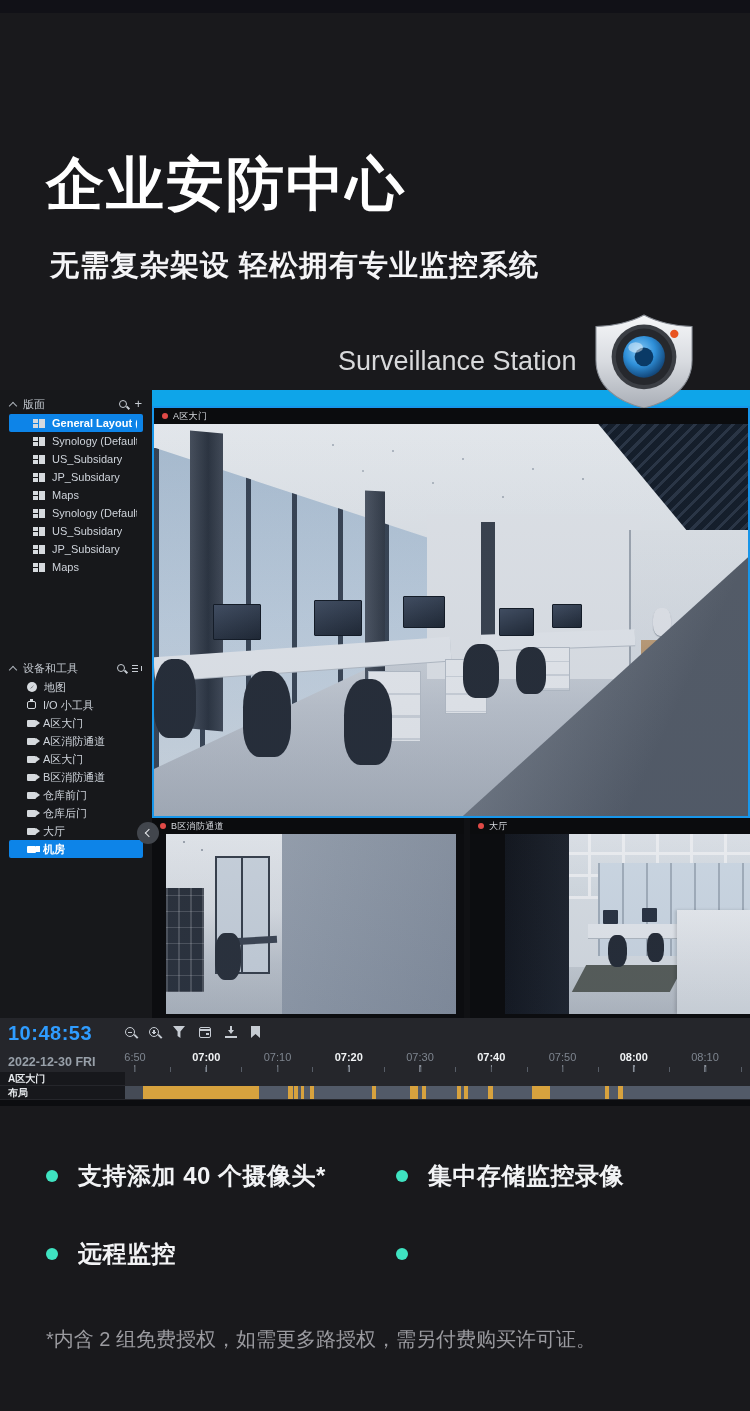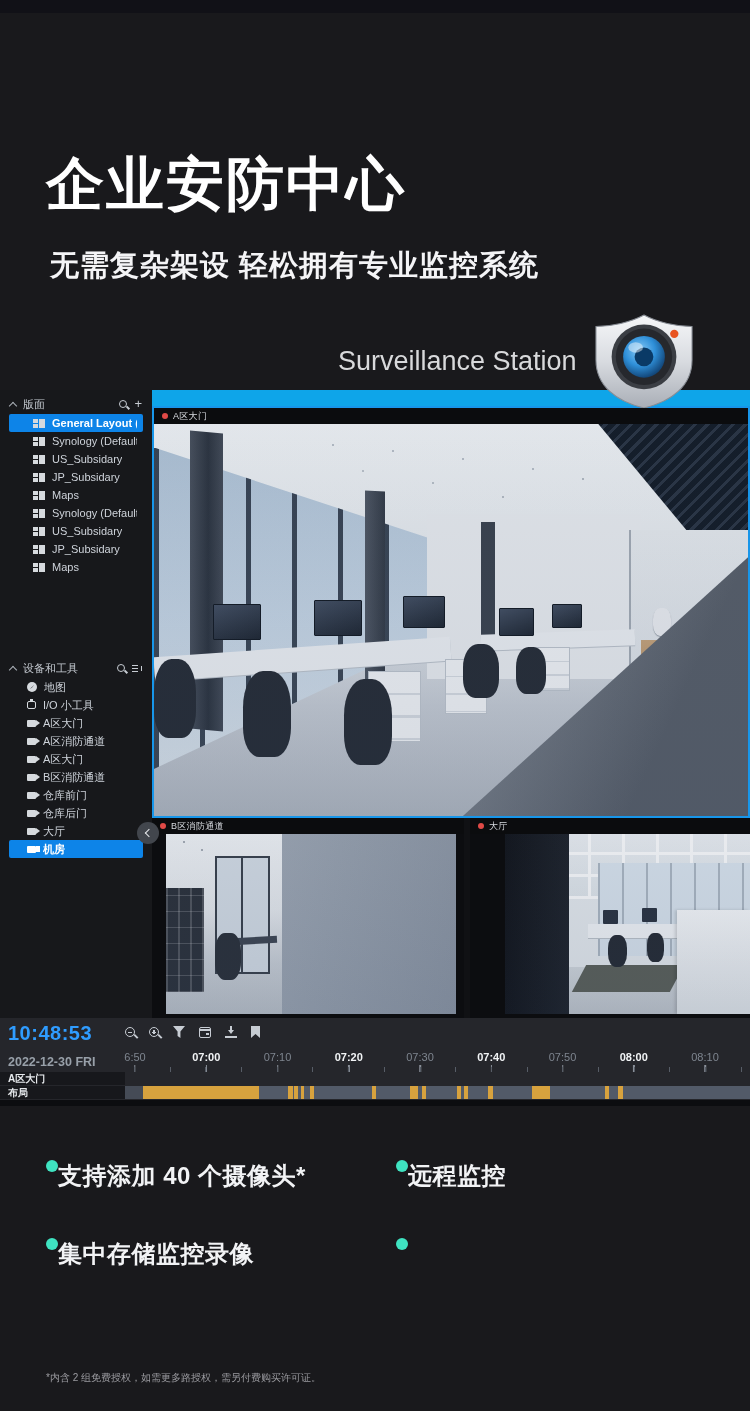--- a/index.html
+++ b/index.html
@@ -190,24 +190,24 @@
   .tl-band{position:relative; flex:1; overflow:hidden;}
   .band-cam{background:#6e7582;}
   .band-layout{background:#525a68;}
   .band-label{font-size:10px; color:#eef1f4; padding-left:4px; line-height:13px;}
   .seg{position:absolute; top:0; bottom:0; background:var(--timeline-orange);}
   .seg.lead{background:#454b56;}
   .tl-bottom{left:0; top:82px; width:750px; height:6px; background:#0c0d10;}
 
   
   .feature-grid{left:46px; top:1160px; width:670px; display:grid; grid-template-columns:350px 310px; row-gap:46px;}
-  .feature{display:flex; align-items:flex-start; }
+  .feature{display:flex; align-items:center; gap:20px;}
   .feature-dot{width:12px; height:12px; border-radius:50%; background:var(--bullet-teal); flex:0 0 auto;}
   .feature-label{font-size:24px; font-weight:700; color:#f2f3f5; letter-spacing:.5px;}
-  .footnote{left:46px; top:1371px; font-size:10px; color:#9b9ba0;}
+  .footnote{left:46px; top:1326px; font-size:20px; color:#9b9ba0;}
 </style>
 </head>
 <body>
 
 <div class="abs top-strip"></div>
 <h1 class="abs hero-title">企业安防中心</h1>
 <div class="abs hero-subtitle">无需复杂架设 轻松拥有专业监控系统</div>
 <div class="abs product-name">Surveillance Station</div>
 <svg class="abs product-icon" viewBox="0 0 100 90">
   <defs>
@@ -496,23 +496,23 @@
   </div>
 </div>
 
 <div class="abs feature-grid">
     <div class="feature">
     <i class="feature-dot"></i>
     <span class="feature-label">支持添加 40 个摄像头*</span>
   </div>
     <div class="feature">
     <i class="feature-dot"></i>
-    <span class="feature-label">远程监控</span>
+    <span class="feature-label">集中存储监控录像</span>
   </div>
     <div class="feature">
     <i class="feature-dot"></i>
-    <span class="feature-label">集中存储监控录像</span>
+    <span class="feature-label">远程监控</span>
   </div>
     <div class="feature">
     <i class="feature-dot"></i>
   </div>
   </div>
 <div class="abs footnote">*内含 2 组免费授权，如需更多路授权，需另付费购买许可证。</div>
 
 </body></html>

